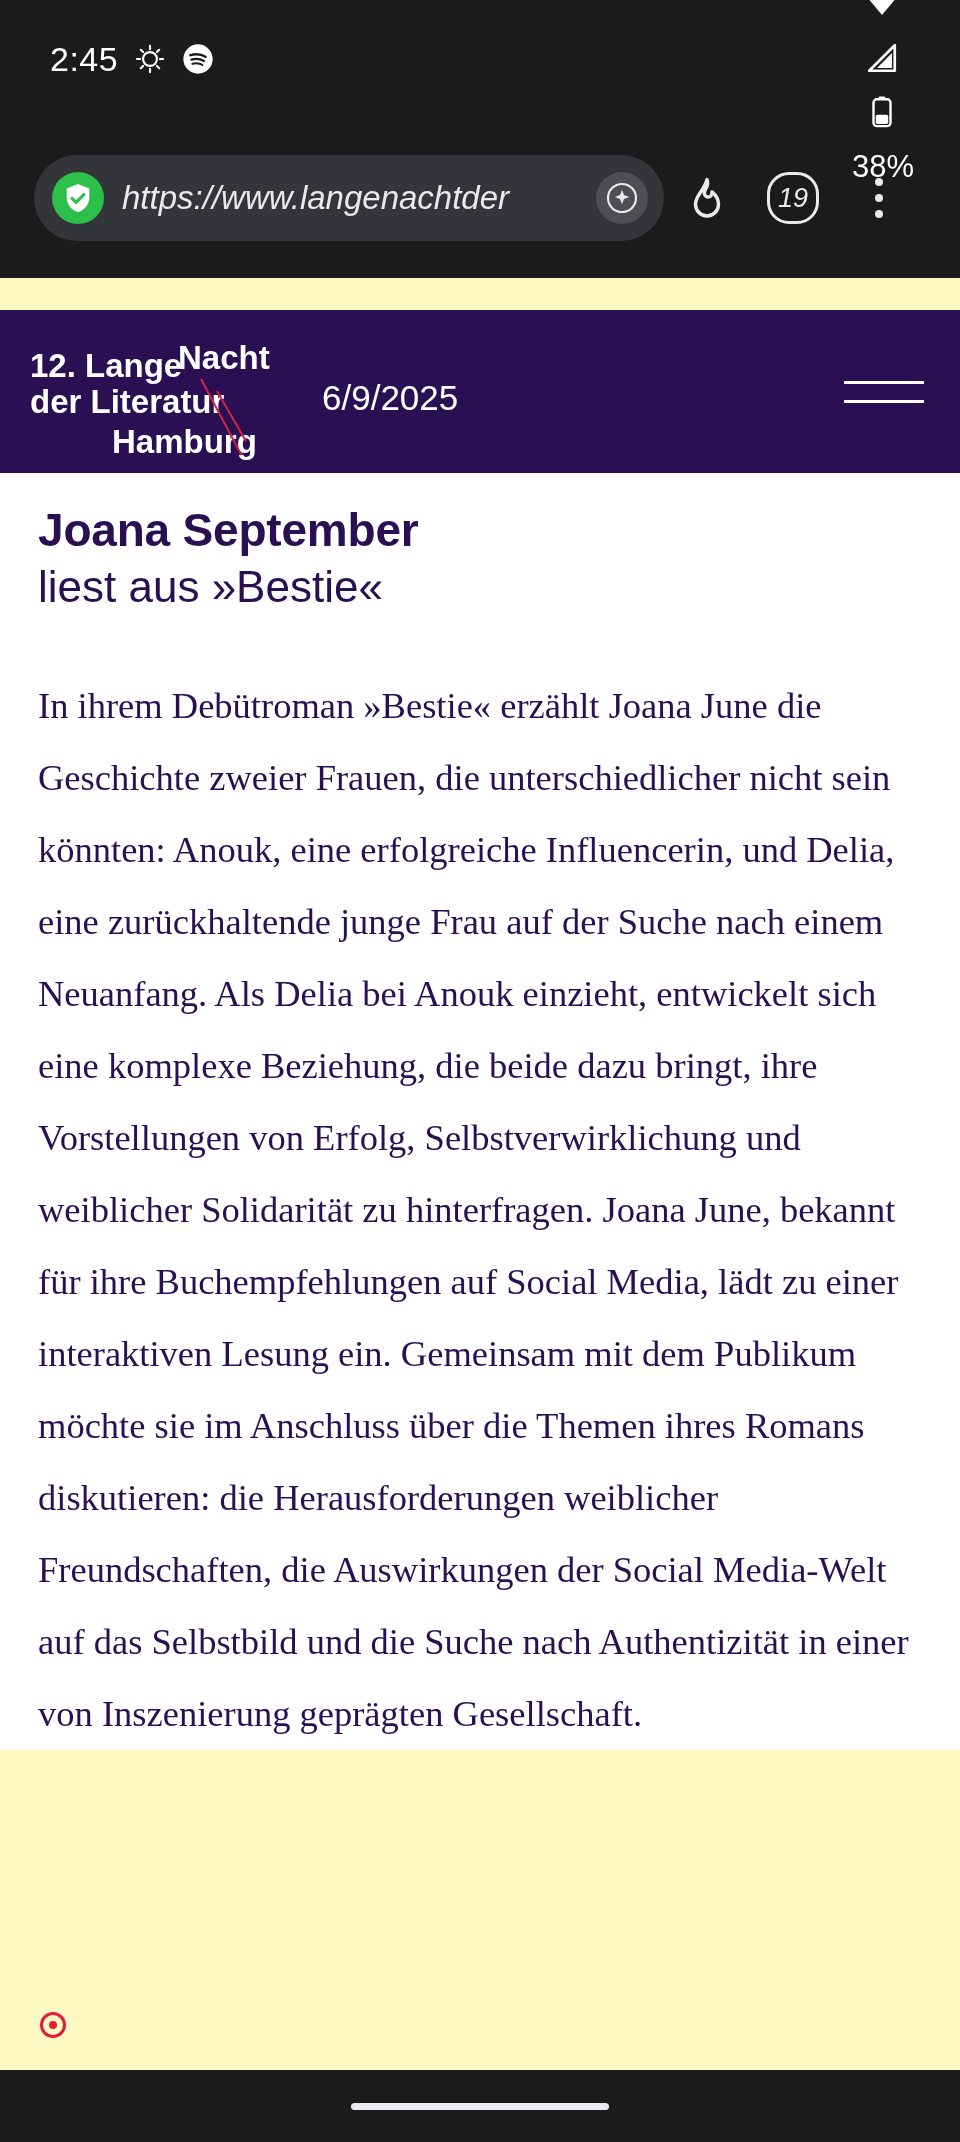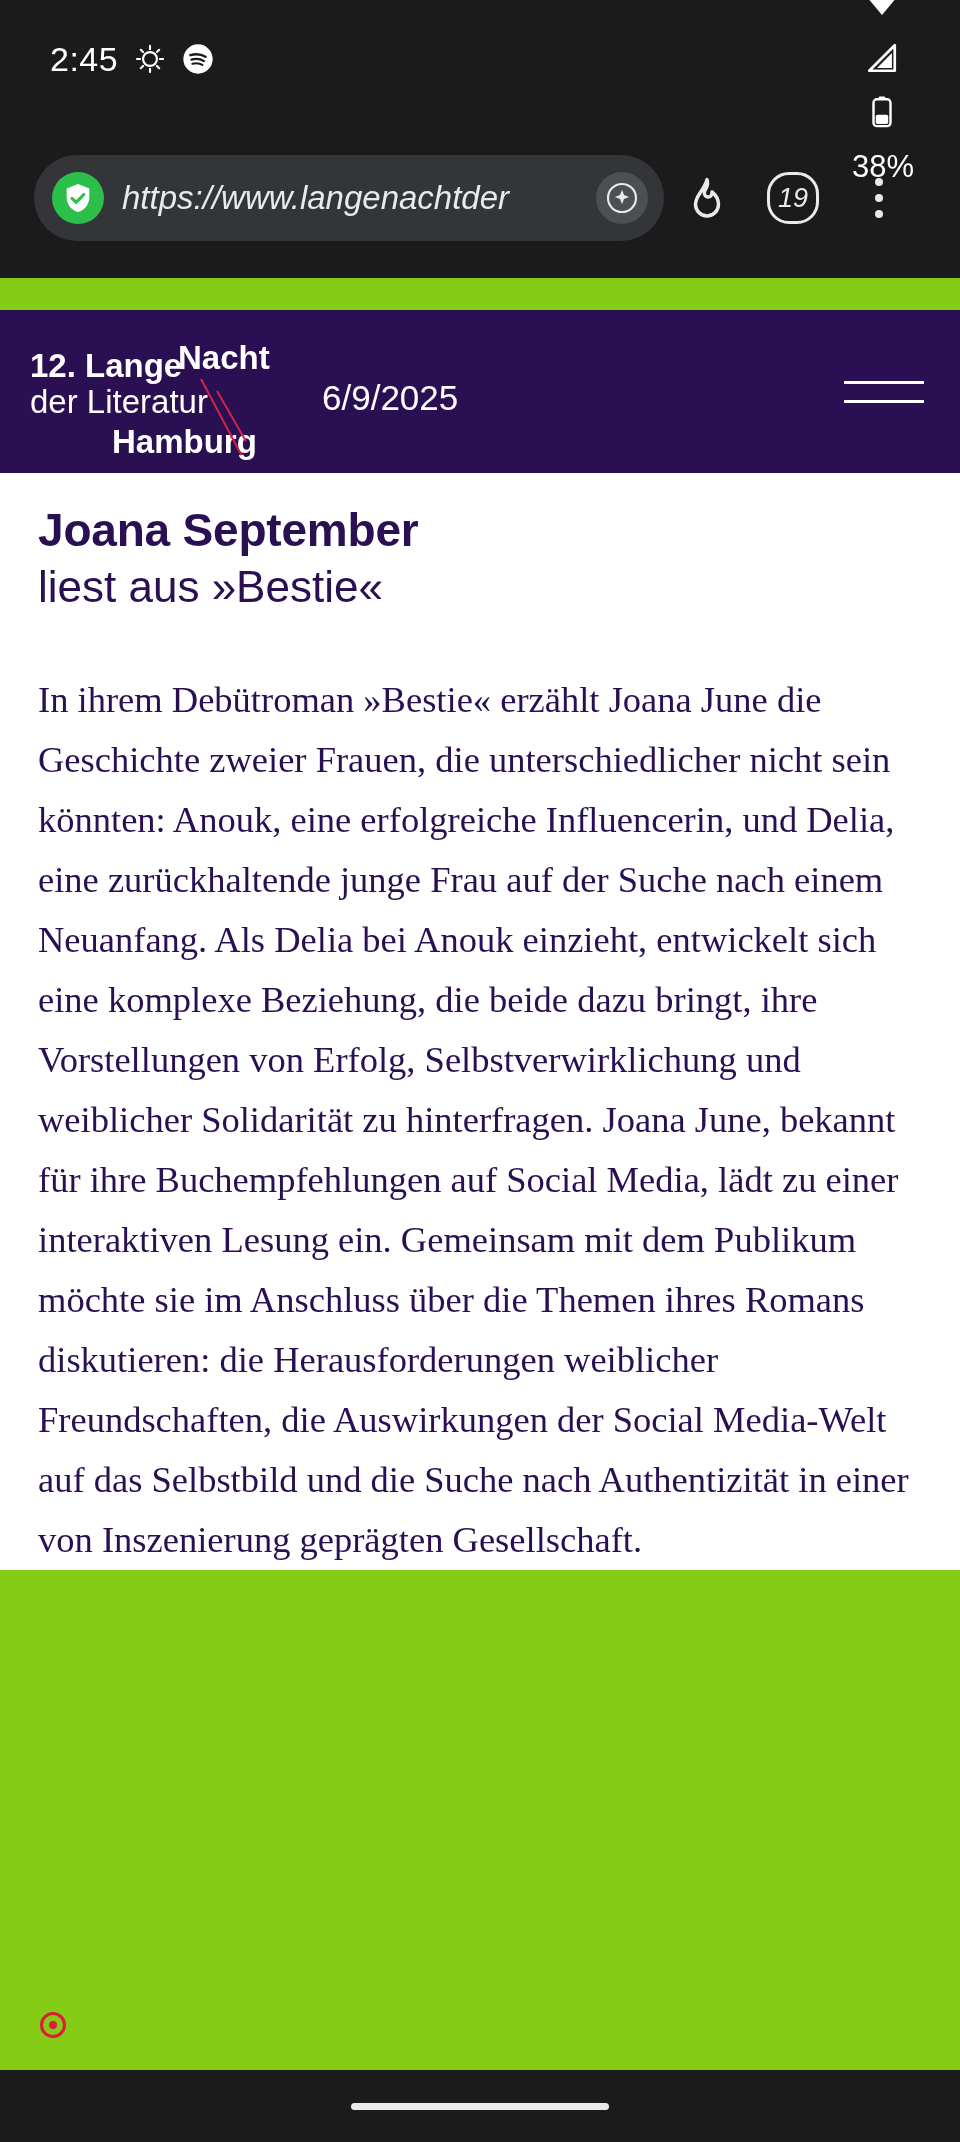--- a/index.html
+++ b/index.html
@@ -6,21 +6,21 @@
   html, body {
     width: 960px;
     height: 2142px;
     background: #ffffff;
     font-family: "Liberation Sans", sans-serif;
   }
   .phone {
     position: relative;
     width: 960px;
     height: 2142px;
-    background: #84cc16;
+    background: #fef9c3;
     overflow: hidden;
   }
 
   
   .statusbar {
     height: 118px;
     background: #1b1b1b;
     display: flex;
     align-items: center;
     justify-content: space-between;
@@ -145,21 +145,21 @@
   }
   .logo {
     color: #ffffff;
     position: relative;
     width: 280px;
     height: 105px;
   }
   .logo span { position: absolute; white-space: nowrap; }
   .l1 { left: 0; top: 8px; font-size: 33px; font-weight: 600; }
   .l2 { left: 148px; top: 0px; font-size: 33px; font-weight: 600; text-align: center; }
-  .l3 { left: 0px; top: 44px; font-size: 33px; font-weight: 400; }
+  .l3 { left: 0px; top: 44px; font-size: 33px; font-weight: 700; }
   .l4 { left: 82px; top: 84px; font-size: 33px; font-weight: 600; }
   .logo-slash {
     position: absolute;
     left: 170px; top: 40px;
     width: 2px; height: 86px;
     background: #d3224a;
     transform: rotate(-28deg);
     transform-origin: top center;
   }
   .logo-slash2 {
@@ -206,21 +206,21 @@
     font-size: 44px;
     font-weight: 400;
     line-height: 1.25;
     margin-top: 6px;
   }
   .body-text {
     margin-top: 56px;
     color: #2a1053;
     font-family: "Liberation Serif", serif;
     font-size: 36.5px;
-    line-height: 60px;
+    line-height: 72px;
   }
   .body-text p { margin: 0; }
 
   
   .red-circle {
     position: absolute;
     left: 40px;
     bottom: 104px;
     width: 26px;
     height: 26px;

